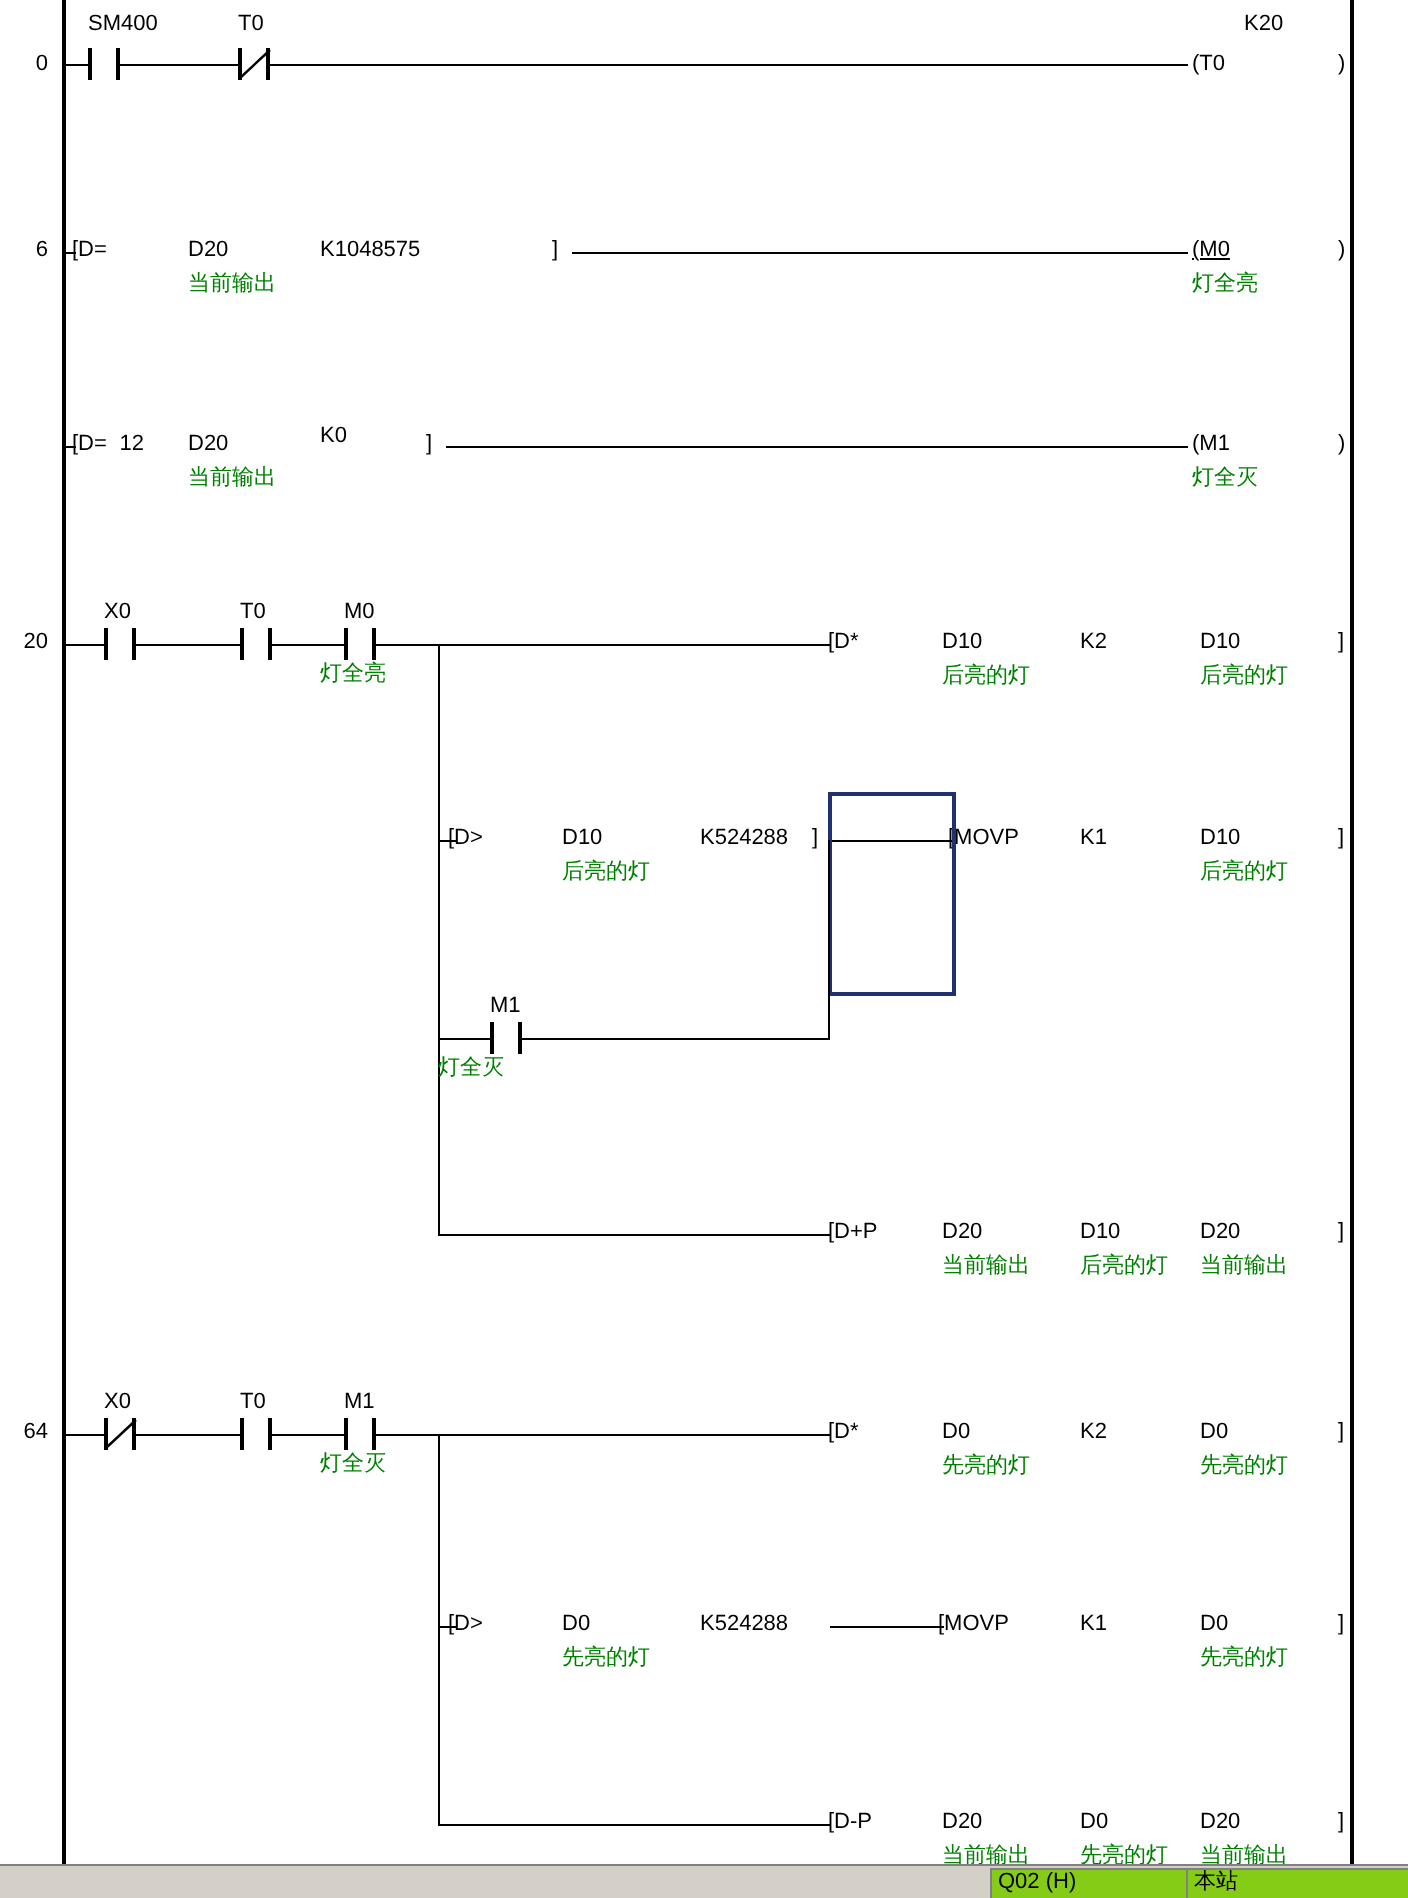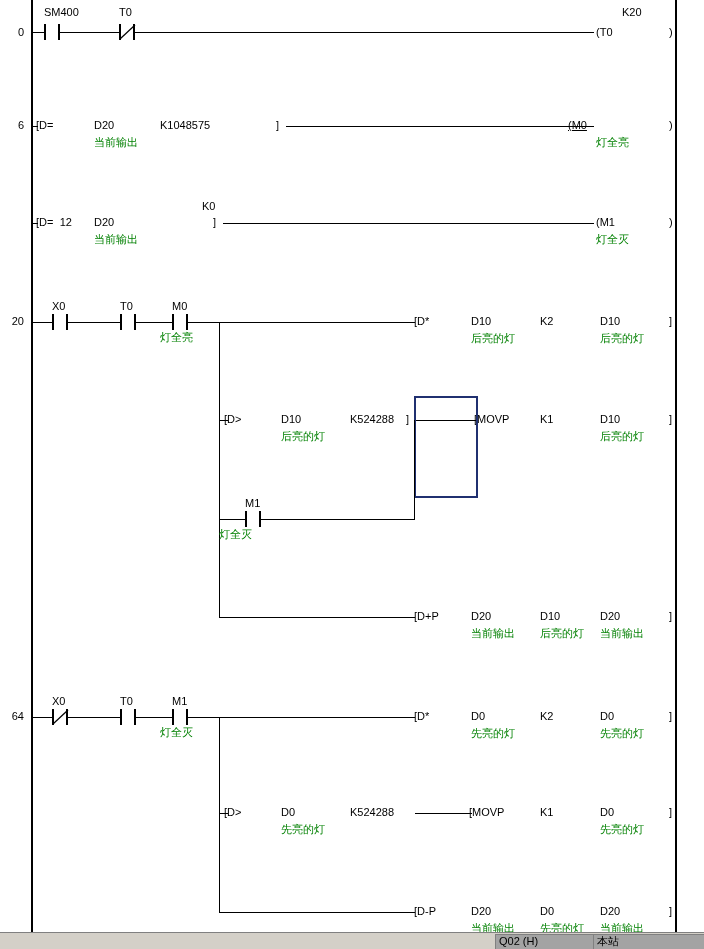--- a/index.html
+++ b/index.html
@@ -20,21 +20,21 @@
   .contact .bar{position:absolute;width:2px;height:16px;background:#000000;top:0;}
   .contact .bar.l{left:0;}
   .contact .bar.r{left:14px;}
   .contact .slash{position:absolute;left:0px;top:0px;width:18px;height:16px;}
   
   .selbox{position:absolute;border:2px solid #203070;background:transparent;}
   
   #statusbar{position:absolute;left:0;bottom:0;width:704px;height:16px;background:#d4d0c8;
      border-top:1px solid #808080;}
   #statusbar .cell{position:absolute;top:1px;height:14px;border:1px solid #808080;
-     background:#a3a3a3;font-size:11px;line-height:13px;padding-left:3px;color:#000;}
+     background:#84cc16;font-size:11px;line-height:13px;padding-left:3px;color:#000;}
   
   #leftrail{position:absolute;left:31px;top:0;width:2px;height:933px;background:#000000;}
   #rightrail{position:absolute;left:675px;top:0;width:2px;height:933px;background:#000000;}
   .scroll-h{position:absolute;left:0;top:0;width:704px;height:4px;background:#ffffff;}
 </style>
 </head>
 <body>
 
 <div id="canvas">
 
@@ -68,30 +68,30 @@
   <div class="lbl" style="left:669px;top:26px;">)</div>
 
   <div class="rung-num" style="left:10px;top:119px;width:14px;">6</div>
   <div class="hline" style="left:32px;top:126px;width:6px;"></div>
   <div class="lbl" style="left:36px;top:119px;">[D=</div>
   <div class="lbl" style="left:94px;top:119px;">D20</div>
   <div class="cmt" style="left:94px;top:136px;">当前输出</div>
   <div class="lbl" style="left:160px;top:119px;">K1048575</div>
   <div class="lbl" style="left:276px;top:119px;">]</div>
   <div class="hline" style="left:286px;top:126px;width:308px;"></div>
-  <div class="lbl" style="left:568px;top:119px;text-decoration:underline;">(M0</div>
+  <div class="lbl" style="left:596px;top:119px;text-decoration:underline;">(M0</div>
   <div class="cmt" style="left:596px;top:136px;">灯全亮</div>
   <div class="lbl" style="left:669px;top:119px;">)</div>
 
   <div class="rung-num" style="left:10px;top:216px;width:14px;margin-left:48px;">12</div>
   <div class="hline" style="left:32px;top:223px;width:6px;"></div>
   <div class="lbl" style="left:36px;top:216px;">[D=</div>
   <div class="lbl" style="left:94px;top:216px;">D20</div>
   <div class="cmt" style="left:94px;top:233px;">当前输出</div>
-  <div class="lbl" style="left:160px;top:200px;margin-left:42px;">K0</div>
+  <div class="lbl" style="left:160px;top:212px;">K0</div>
   <div class="lbl" style="left:213px;top:216px;">]</div>
   <div class="hline" style="left:223px;top:223px;width:371px;"></div>
   <div class="lbl" style="left:596px;top:216px;">(M1</div>
   <div class="cmt" style="left:596px;top:233px;">灯全灭</div>
   <div class="lbl" style="left:669px;top:216px;">)</div>
 
   <div class="rung-num" style="left:10px;top:315px;width:14px;">20</div>
   <div class="lbl" style="left:52px;top:300px;">X0</div>
   <div class="lbl" style="left:120px;top:300px;">T0</div>
   <div class="lbl" style="left:172px;top:300px;">M0</div>

